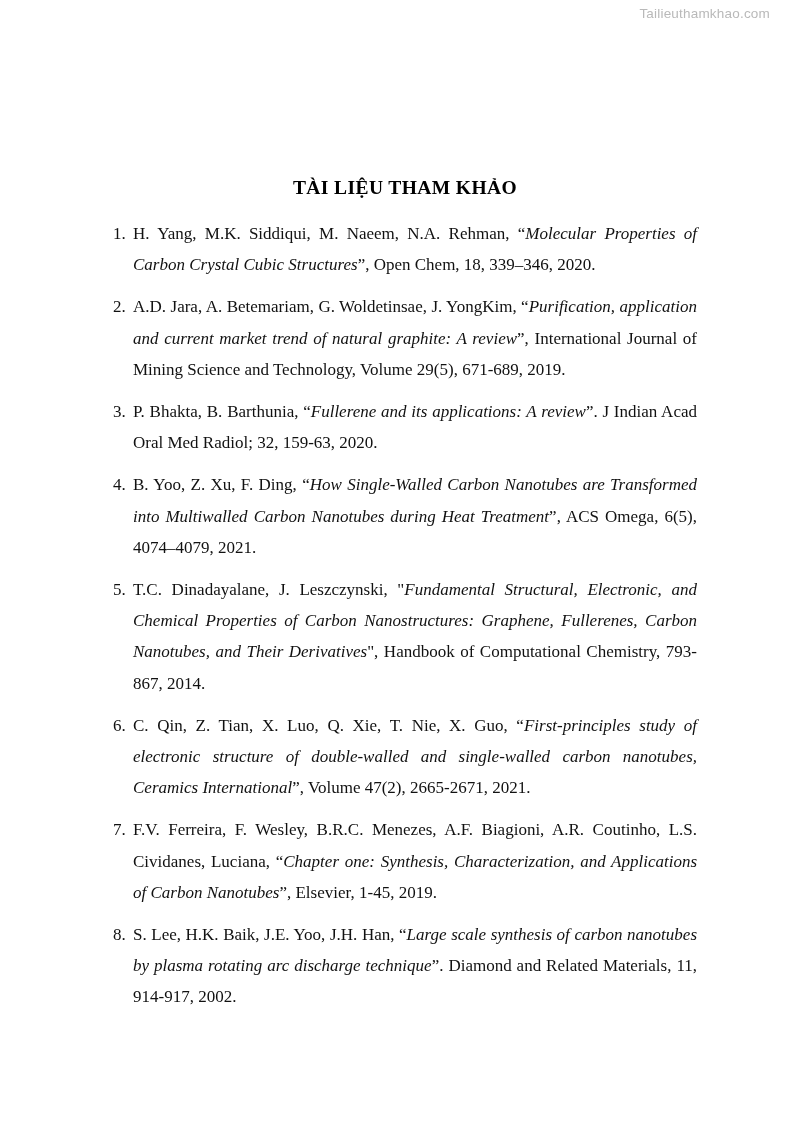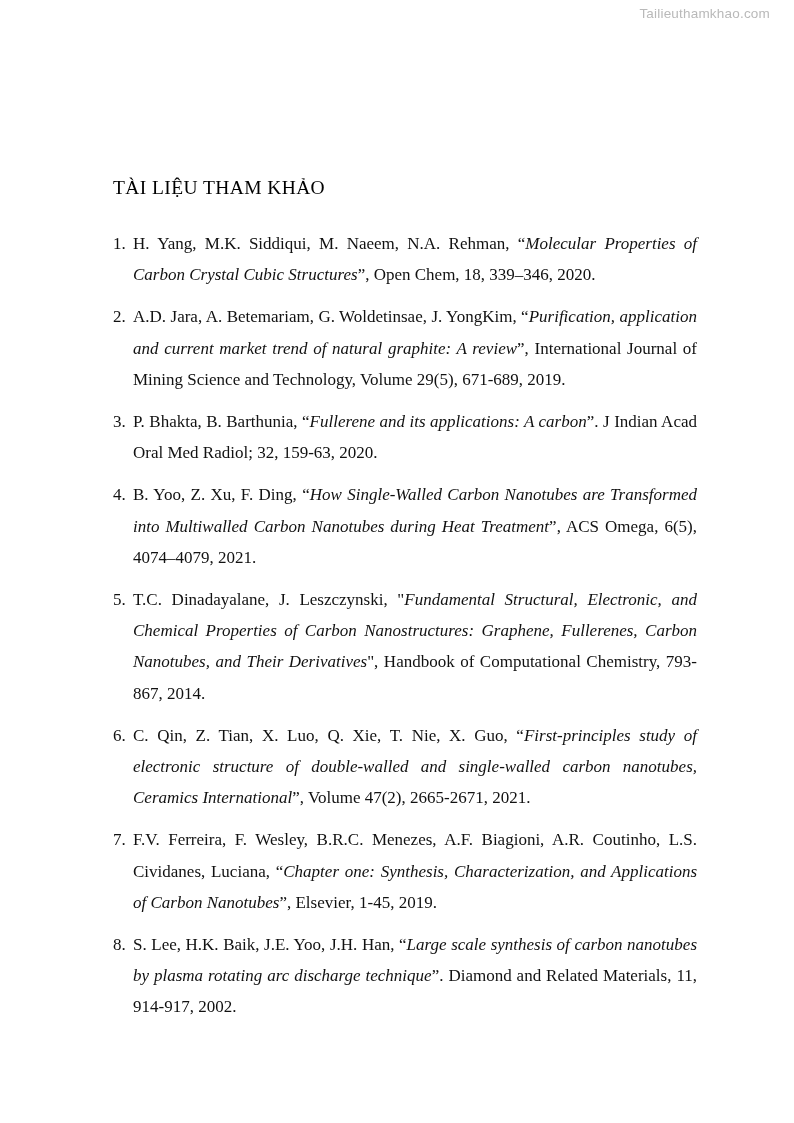--- a/index.html
+++ b/index.html
@@ -37,26 +37,26 @@
     line-height: 22px;
     color: #111;
   }
   .content {
     position: absolute;
     left: 113px;
     top: 175px;
     width: 584px;
   }
   .doc-title {
-    text-align: left;
+    text-align: center;
     font-size: 19.5px;
-    font-weight: normal;
+    font-weight: bold;
     letter-spacing: 0.4px;
     line-height: 26px;
-    margin: 0 0 27px 0;
+    margin: 0 0 17px 0;
     color: #000;
   }
   .ref-list {
     list-style: none;
     margin: 0;
     padding: 0;
   }
   .ref-item {
     position: relative;
     padding-left: 20px;
@@ -98,21 +98,21 @@
         <li class="ref-item">
           <span class="ref-num">1.</span>
           <span class="ref-text">H. Yang, M.K. Siddiqui, M. Naeem, N.A. Rehman, “<i>Molecular Properties of Carbon Crystal Cubic Structures</i>”, Open Chem, 18, 339–346, 2020.</span>
         </li>
         <li class="ref-item">
           <span class="ref-num">2.</span>
           <span class="ref-text">A.D. Jara, A. Betemariam, G. Woldetinsae, J. YongKim, “<i>Purification, application and current market trend of natural graphite: A review</i>”, International Journal of Mining Science and Technology, Volume 29(5), 671-689, 2019.</span>
         </li>
         <li class="ref-item">
           <span class="ref-num">3.</span>
-          <span class="ref-text">P. Bhakta, B. Barthunia, “<i>Fullerene and its applications: A carbon</i>”. J Indian Acad Oral Med Radiol; 32, 159-63, 2020.</span>
+          <span class="ref-text">P. Bhakta, B. Barthunia, “<i>Fullerene and its applications: A review</i>”. J Indian Acad Oral Med Radiol; 32, 159-63, 2020.</span>
         </li>
         <li class="ref-item">
           <span class="ref-num">4.</span>
           <span class="ref-text">B. Yoo, Z. Xu, F. Ding, “<i>How Single-Walled Carbon Nanotubes are Transformed into Multiwalled Carbon Nanotubes during Heat Treatment</i>”, ACS Omega, 6(5), 4074–4079, 2021.</span>
         </li>
         <li class="ref-item">
           <span class="ref-num">5.</span>
           <span class="ref-text">T.C. Dinadayalane, J. Leszczynski, "<i>Fundamental Structural, Electronic, and Chemical Properties of Carbon Nanostructures: Graphene, Fullerenes, Carbon Nanotubes, and Their Derivatives</i>", Handbook of Computational Chemistry, 793-867, 2014.</span>
         </li>
         <li class="ref-item">

